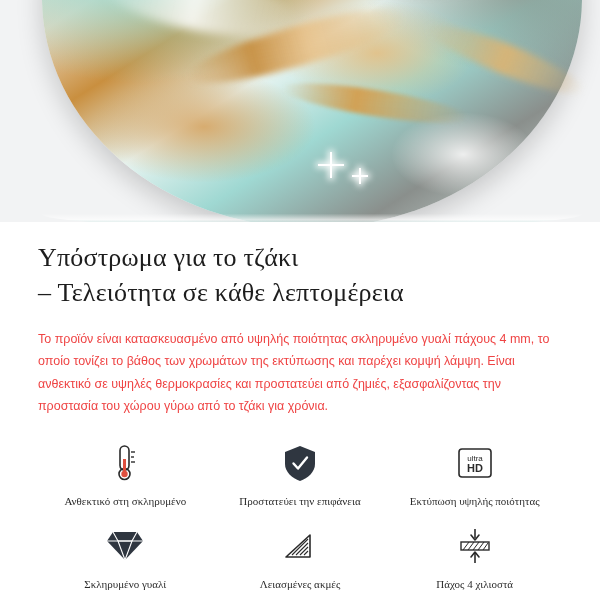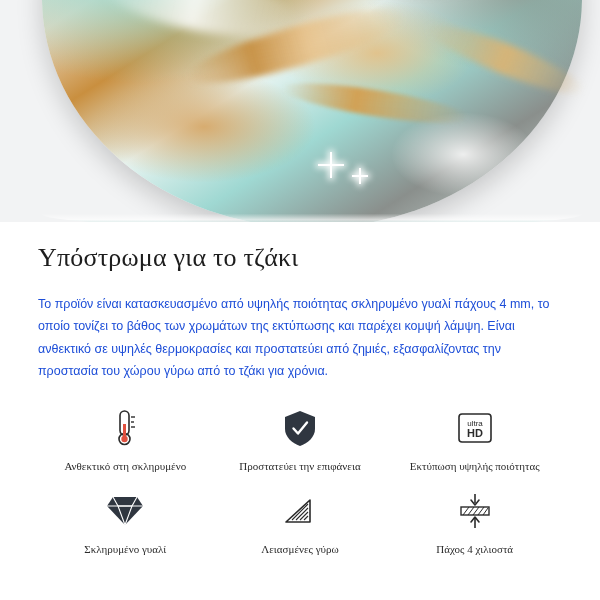--- a/index.html
+++ b/index.html
@@ -141,21 +141,21 @@
     color: #1d1d1d;
     font-weight: 400;
     margin: 0 0 18px 0;
     letter-spacing: 0.2px;
   }
   .headline .line { display: block; }
 
   .body-text {
     font-size: 12.5px;
     line-height: 1.78;
-    color: #1d4ed8;
+    color: #ef4444;
     margin: 0;
     max-width: 520px;
   }
 
   
   .features {
     margin-top: 24px;
     display: grid;
     grid-template-columns: repeat(3, 1fr);
     row-gap: 16px;
@@ -197,20 +197,21 @@
       <div class="disc-edge"></div>
     </div>
     <div class="sparkle sp1"></div>
     <div class="sparkle sp2"></div>
   </div>
 
   <div class="content">
 
     <h1 class="headline">
       <span class="line">Υπόστρωμα για το τζάκι</span>
+      <span class="line">– Τελειότητα σε κάθε λεπτομέρεια</span>
     </h1>
 
     <p class="body-text">Το προϊόν είναι κατασκευασμένο από υψηλής ποιότητας σκληρυμένο γυαλί πάχους 4 mm, το οποίο τονίζει το βάθος των χρωμάτων της εκτύπωσης και παρέχει κομψή λάμψη. Είναι ανθεκτικό σε υψηλές θερμοκρασίες και προστατεύει από ζημιές, εξασφαλίζοντας την προστασία του χώρου γύρω από το τζάκι για χρόνια.</p>
 
     <div class="features">
 
       <div class="feature">
         <div class="feature-icon">
           <svg width="30" height="40" viewBox="0 0 30 40">
             <rect x="10" y="3" width="9" height="24" rx="4.5" fill="none" stroke="#2b2b2b" stroke-width="1.6"></rect>
@@ -262,21 +263,21 @@
       <div class="feature">
         <div class="feature-icon">
           <svg width="36" height="34" viewBox="0 0 36 34">
             <path d="M4 28 L28 28 L28 6 Z" fill="none" stroke="#2b2b2b" stroke-width="1.6" stroke-linejoin="round"></path>
             <line x1="10" y1="26" x2="26" y2="10" stroke="#2b2b2b" stroke-width="1.1"></line>
             <line x1="14" y1="26" x2="26" y2="14" stroke="#2b2b2b" stroke-width="1.1"></line>
             <line x1="18" y1="26" x2="26" y2="18" stroke="#2b2b2b" stroke-width="1.1"></line>
             <line x1="22" y1="26" x2="26" y2="22" stroke="#2b2b2b" stroke-width="1.1"></line>
           </svg>
         </div>
-        <div class="feature-label">Λειασμένες γύρω</div>
+        <div class="feature-label">Λειασμένες ακμές</div>
       </div>
 
       <div class="feature">
         <div class="feature-icon">
           <svg width="40" height="40" viewBox="0 0 40 40">
             <line x1="20" y1="3" x2="20" y2="12" stroke="#2b2b2b" stroke-width="1.6"></line>
             <path d="M16 9 L20 14 L24 9" fill="none" stroke="#2b2b2b" stroke-width="1.6" stroke-linecap="round" stroke-linejoin="round"></path>
             <rect x="6" y="16" width="28" height="8" fill="none" stroke="#2b2b2b" stroke-width="1.4"></rect>
             <line x1="8" y1="24" x2="14" y2="16" stroke="#2b2b2b" stroke-width="1"></line>
             <line x1="13" y1="24" x2="19" y2="16" stroke="#2b2b2b" stroke-width="1"></line>

